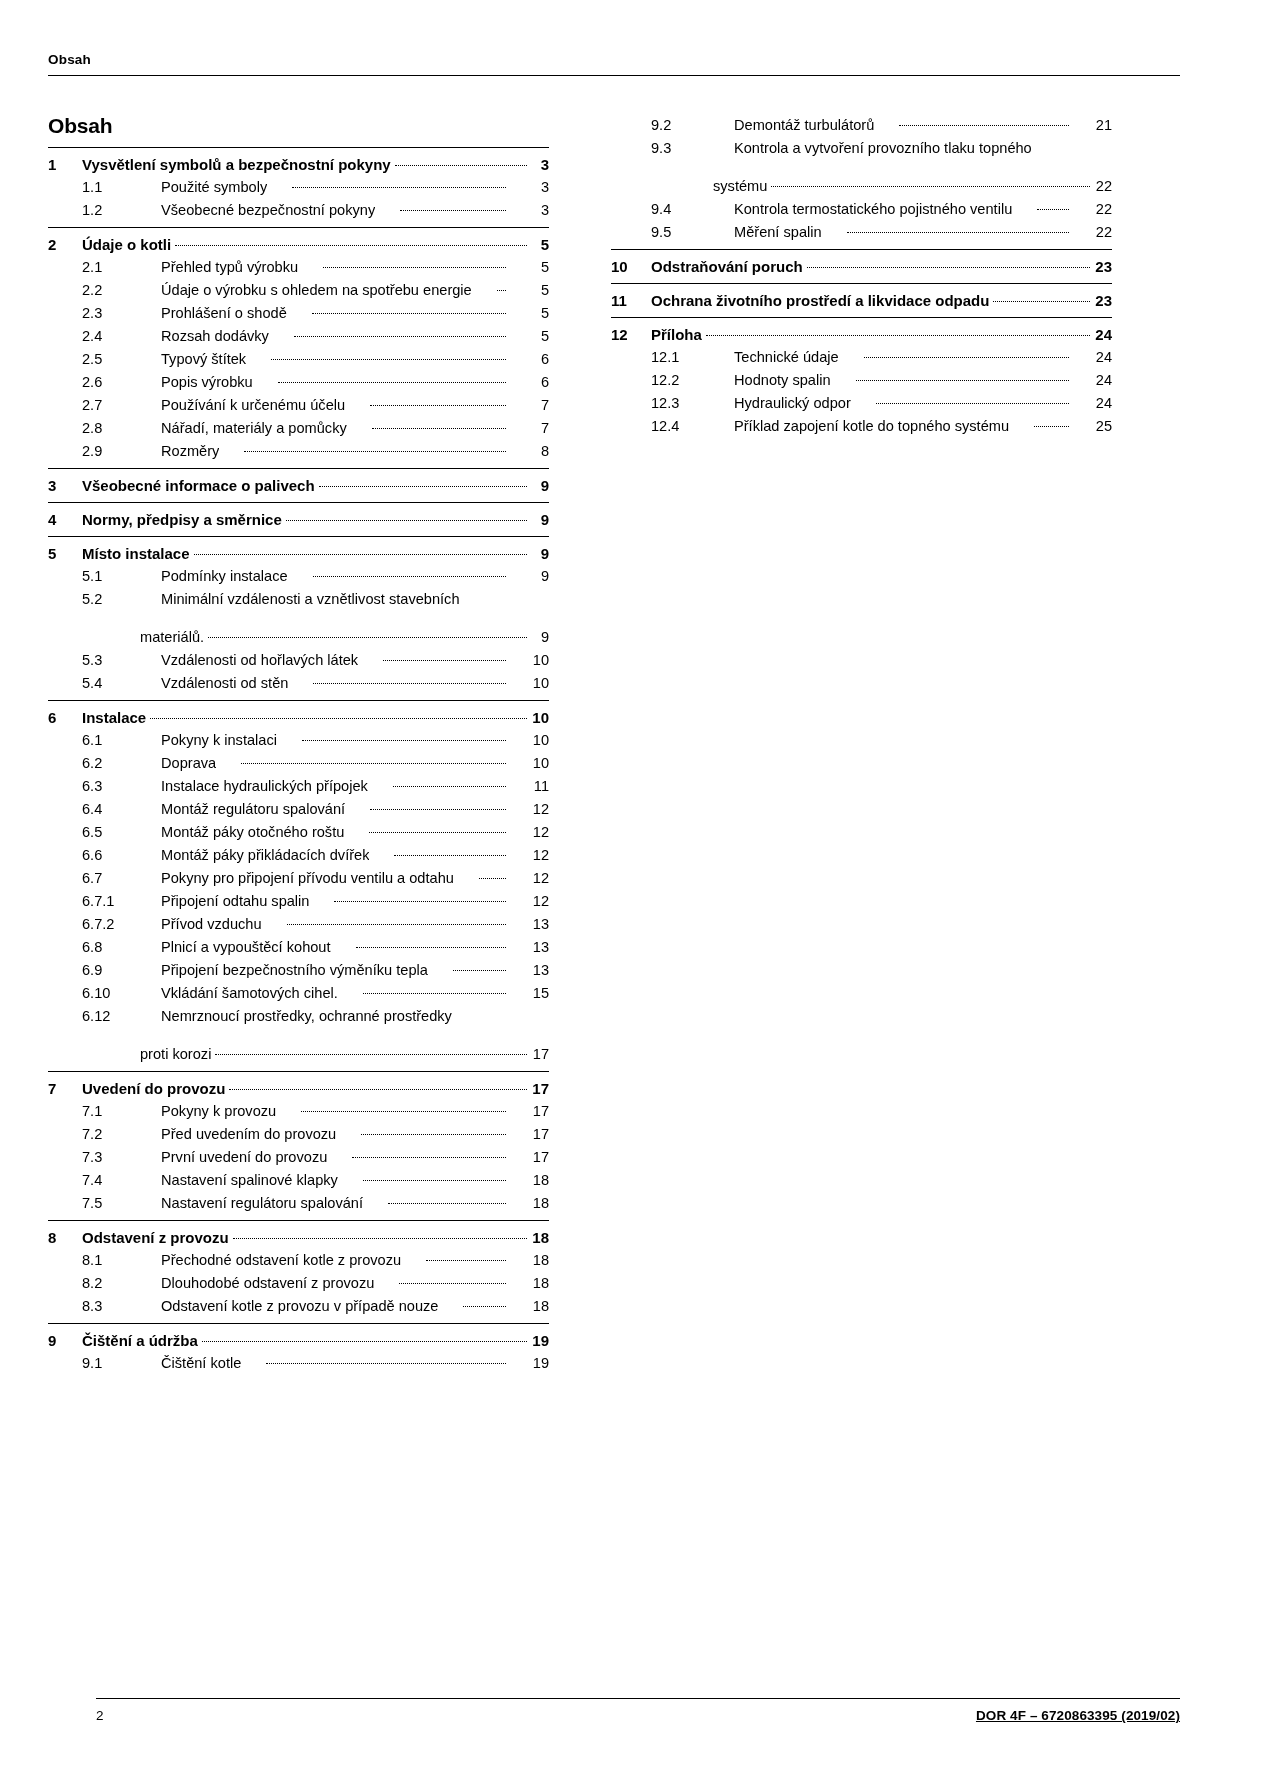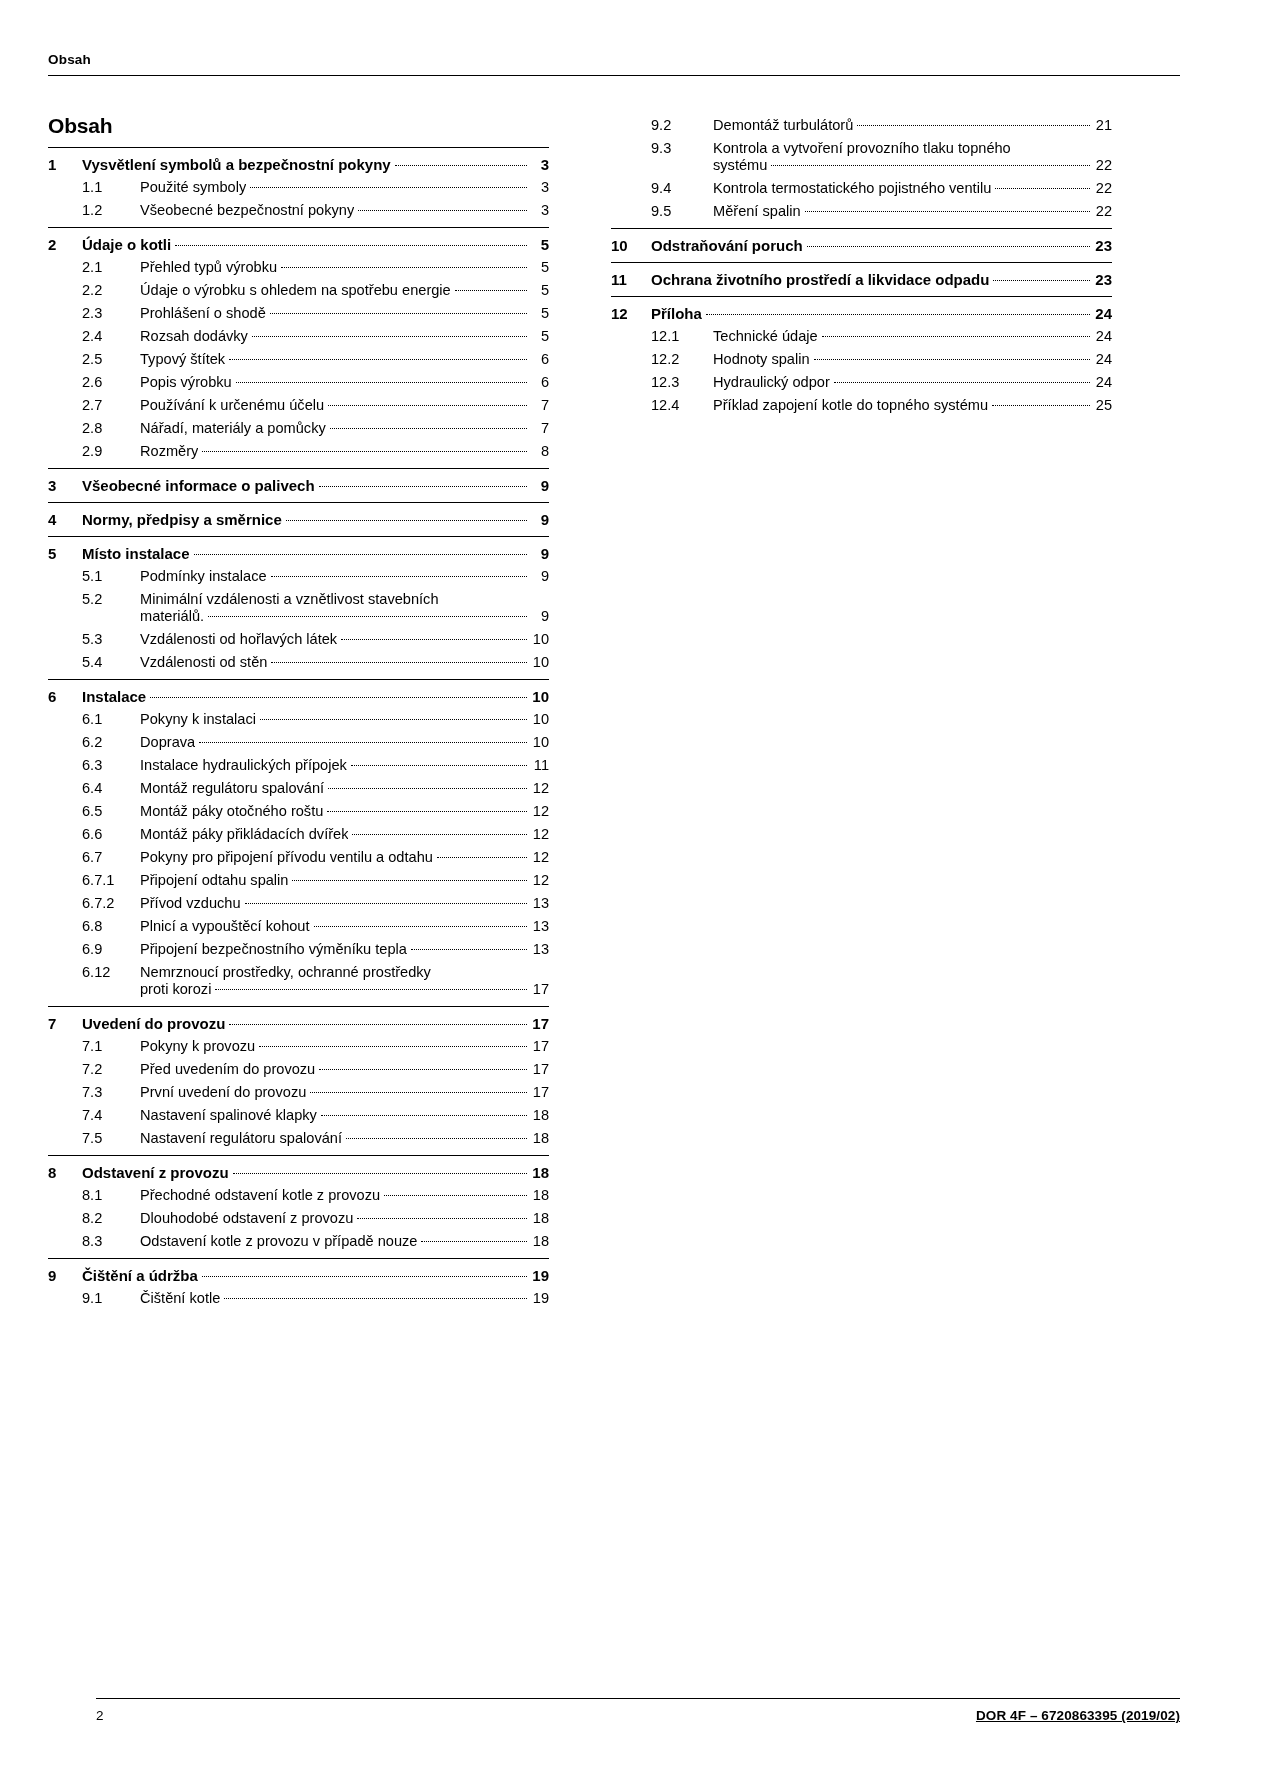--- a/index.html
+++ b/index.html
@@ -54,21 +54,21 @@
     font-size: 14.6px;
     line-height: 17px;
     padding: 3.0px 0;
   }
   .row.lvl1 { font-weight: bold; font-size: 15px; }
   .row.lvl1 .num { width: 34px; }
   .row.lvl2 .num { width: 34px; }
   .row .num { flex: 0 0 auto; }
   .row.lvl2 .num { width: 58px; font-weight: normal; }
   .row.lvl1 .num { width: 34px; }
-  .row.lvl2 { padding-left: 34px; }
+  .row.lvl2 { padding-left: 34px; gap: 21px; }
   .row.lvl2 .num { width: 58px; }
   .label {
     flex: 0 1 auto;
     white-space: nowrap;
     overflow: hidden;
   }
   .dots {
     flex: 1 1 auto;
     margin: 0 2px 0 4px;
     border-bottom: 1.7px dotted #000;
@@ -317,20 +317,26 @@
             <span class="label">Plnicí a vypouštěcí kohout</span>
             <span class="dots"></span>
             <span class="pg">13</span>
           </div>
           <div class="row lvl2">
             <span class="num">6.9</span>
             <span class="label">Připojení bezpečnostního výměníku tepla</span>
             <span class="dots"></span>
             <span class="pg">13</span>
           </div>
+          <div class="row lvl2">
+            <span class="num">6.10</span>
+            <span class="label">Vkládání šamotových cihel.</span>
+            <span class="dots"></span>
+            <span class="pg">15</span>
+          </div>
           <div class="row lvl2 wrap">
             <span class="num">6.12</span>
             <span class="label">Nemrznoucí prostředky, ochranné prostředky</span>
             <span class="label-wrap2">
               <span class="label">proti korozi</span>
               <span class="dots"></span>
               <span class="pg">17</span>
             </span>
           </div>
           <div class="grp-rule"></div>

